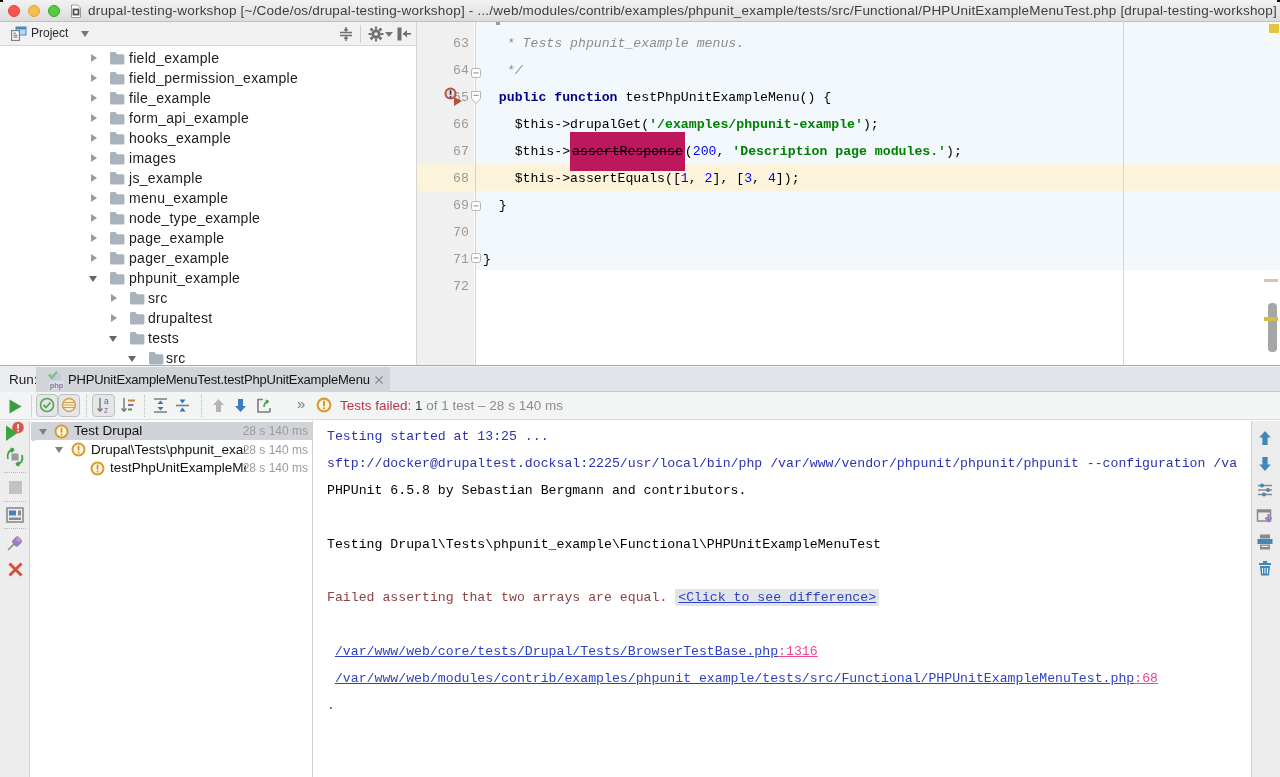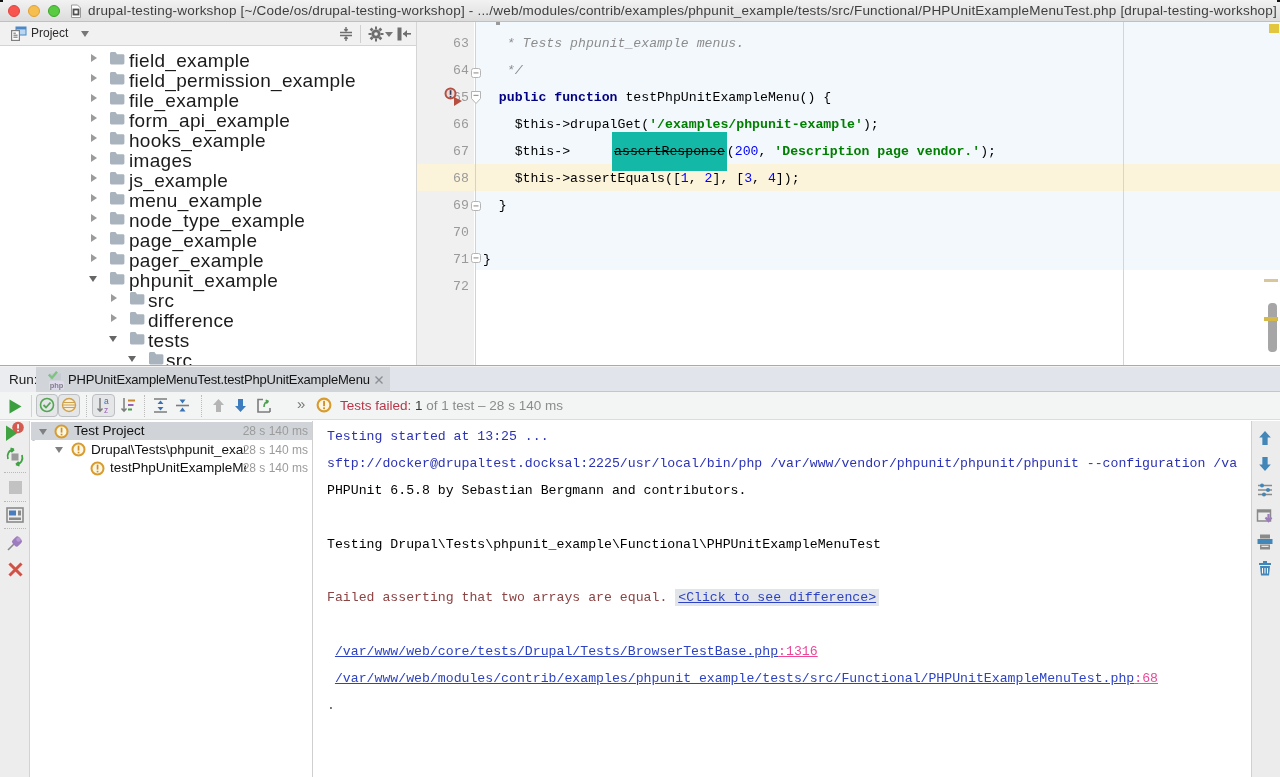--- a/index.html
+++ b/index.html
@@ -8,39 +8,39 @@
 .abs { position:absolute; }
 
 #titlebar { position:absolute; left:0; top:0; width:1280px; height:22px;
   background:linear-gradient(#f2f2f2,#dcdcdc); border-bottom:1px solid #c0c0c0; }
 .light { position:absolute; top:5px; width:12px; height:12px; border-radius:50%; }
 #title-text { position:absolute; left:88px; top:3px; font-size:13.5px; letter-spacing:0.2px; color:#3e3e3e; white-space:nowrap; }
 
 #project { position:absolute; left:0; top:22px; width:417px; height:343px; background:#fff; border-right:1px solid #d5d5d5; overflow:hidden; }
 #proj-header { position:absolute; left:0; top:0; width:100%; height:24px; background:#f1f1f1; border-bottom:1px solid #d4d4d4; }
 .trow { position:absolute; height:20px; width:100%; }
-.trow .lbl { position:absolute; top:2px; font-size:19px; letter-spacing:0.3px; color:#1b1b1b; }
+.trow .lbl { position:absolute; top:2px; font-size:14px; letter-spacing:0.3px; color:#1b1b1b; }
 .arr-r { position:absolute; top:6px; width:0; height:0; border-left:6px solid #9b9b9b; border-top:4.5px solid transparent; border-bottom:4.5px solid transparent; }
 .arr-d { position:absolute; top:8px; width:0; height:0; border-top:6px solid #666; border-left:4.5px solid transparent; border-right:4.5px solid transparent; }
 .folder { position:absolute; top:3px; width:16px; height:14px; }
 
 #editor { position:absolute; left:417px; top:22px; width:863px; height:343px; background:#fff; overflow:hidden; }
 #gutter { position:absolute; left:0; top:0; width:57px; height:343px; background:#f0f0f0; }
 #foldline { position:absolute; left:58px; top:0; width:1px; height:343px; background:#d2d2d2; }
 #bluebg { position:absolute; left:59px; top:0; width:804px; height:248px; background:#f3f8fd; }
 #caretrow { position:absolute; left:0px; top:142px; width:863px; height:27px; background:#fbf4da; }
 #guide { position:absolute; left:706px; top:0; width:1px; height:343px; background:#d5d5d5; }
 pre, .mono { font-family:"Liberation Mono", monospace; font-size:13.2px; }
 #lnums { position:absolute; left:0; top:-19.4px; width:24px; text-align:right; line-height:27px; color:#9a9a9a;padding-left:36px; }
 #code { position:absolute; left:66px; top:-19.4px; line-height:27px; color:#000; }
 .cm { color:#8c8c8c; font-style:italic; }
 .kw { color:#000080; font-weight:bold; }
 .str { color:#008000; font-weight:bold; }
 .num { color:#0000ff; }
-.dep { text-decoration:line-through; background:#14b8a6; padding:12px 2px;margin-left:42px; }
+.dep { text-decoration:line-through; background:#be185d; padding:12px 2px; }
 
 #run { position:absolute; left:0; top:365px; width:1280px; height:412px; background:#fff; }
 #run-topline { position:absolute; left:0; top:0; width:100%; height:1px; background:#aaa; }
 #run-header { position:absolute; left:0; top:1px; width:100%; height:26px; background:#e2e4eb; border-top:1px solid #f2f2f2; border-bottom:1px solid #c6c6c6; }
 #run-tab { position:absolute; left:36px; top:0; width:354px; height:25px; background:#d1d4d8; }
 #run-toolbar { position:absolute; left:0; top:27px; width:100%; height:28px; background:#f3f4f4; border-bottom:1px solid #dcdcdc; }
 #rail-left { position:absolute; left:0; top:56px; width:30px; height:356px; background:#ededed; border-right:1px solid #d3d3d3; }
 #rtree { position:absolute; left:31px; top:56px; width:282px; height:356px; background:#fff; border-right:1px solid #cfcfcf; }
 #console { position:absolute; left:314px; top:56px; width:937px; height:356px; background:#fff; overflow:hidden; }
 #rail-right { position:absolute; left:1251px; top:56px; width:29px; height:356px; background:#ececec; border-left:1px solid #d0d0d0; }
@@ -202,21 +202,21 @@
         <svg class="folder" style="left:128.5px;" viewBox="0 0 16 14">
           <path d="M1 2.5 C1 1.7 1.6 1 2.4 1 h4 l1.7 2.2 H14 c0.8 0 1.4 0.6 1.4 1.4 V12 c0 0.8 -0.6 1.4 -1.4 1.4 H2.4 C1.6 13.4 1 12.8 1 12 z" fill="#a8b3bd"></path>
         </svg>
         <div class="lbl" style="left:148px;">src</div>
       </div>
       <div class="trow" style="top:286px;">
         <div class="arr-r" style="left:110.5px;"></div>
         <svg class="folder" style="left:128.5px;" viewBox="0 0 16 14">
           <path d="M1 2.5 C1 1.7 1.6 1 2.4 1 h4 l1.7 2.2 H14 c0.8 0 1.4 0.6 1.4 1.4 V12 c0 0.8 -0.6 1.4 -1.4 1.4 H2.4 C1.6 13.4 1 12.8 1 12 z" fill="#a8b3bd"></path>
         </svg>
-        <div class="lbl" style="left:148px;">difference</div>
+        <div class="lbl" style="left:148px;">drupaltest</div>
       </div>
       <div class="trow" style="top:306px;">
         <div class="arr-d" style="left:108.5px;"></div>
         <svg class="folder" style="left:128.5px;" viewBox="0 0 16 14">
           <path d="M1 2.5 C1 1.7 1.6 1 2.4 1 h4 l1.7 2.2 H14 c0.8 0 1.4 0.6 1.4 1.4 V12 c0 0.8 -0.6 1.4 -1.4 1.4 H2.4 C1.6 13.4 1 12.8 1 12 z" fill="#a8b3bd"></path>
         </svg>
         <div class="lbl" style="left:148px;">tests</div>
       </div>
       <div class="trow" style="top:326px;">
         <div class="arr-d" style="left:127.5px;"></div>
@@ -243,21 +243,21 @@
 68
 69
 70
 71
 72</pre>
   <pre id="code">  /**
    <span class="cm">* Tests phpunit_example menus.</span>
    <span class="cm">*/</span>
   <span class="kw">public function</span> testPhpUnitExampleMenu() {
     $this-&gt;drupalGet(<span class="str">'/examples/phpunit-example'</span>);
-    $this-&gt;<span class="dep">assertResponse</span>(<span class="num">200</span>, <span class="str">'Description page vendor.'</span>);
+    $this-&gt;<span class="dep">assertResponse</span>(<span class="num">200</span>, <span class="str">'Description page modules.'</span>);
     $this-&gt;assertEquals([<span class="num">1</span>, <span class="num">2</span>], [<span class="num">3</span>, <span class="num">4</span>]);
   }
 
 }</pre>
   <div class="abs" style="left:79px; top:0px; width:4px; height:3px; background:#9a9a9a;"></div>
 
   <svg class="abs" style="left:26px; top:64px;" width="22" height="22" viewBox="0 0 22 22">
     <circle cx="7.5" cy="7.5" r="5" fill="#f0d8d2" stroke="#b35043" stroke-width="2"></circle>
     <rect x="6.7" y="4.2" width="1.7" height="4.6" fill="#363c59"></rect>
     <rect x="6.7" y="9.9" width="1.7" height="1.7" fill="#363c59"></rect>
@@ -394,21 +394,21 @@
     </div>
   <div id="rtree">
     <div class="abs" style="left:0.5px; top:6px; width:3px; height:14px; background:#c2c2c2; border-radius:2px;"></div>
     <div class="rrow" style="top:0.5px; background:#d0d4d8;">
       <div class="arr-d" style="left:8px; top:7px; border-top-color:#808080;"></div>
       <svg class="abs test-icon" style="left:23px; top:2px;" width="15" height="15" viewBox="0 0 15 15">
           <circle cx="7.5" cy="7.5" r="6" fill="#fdf6e3" stroke="#d89b2e" stroke-width="2"></circle>
           <rect x="6.7" y="3.6" width="1.7" height="5" fill="#cd8f27"></rect>
           <rect x="6.7" y="9.7" width="1.7" height="1.7" fill="#cd8f27"></rect>
         </svg>
-      <div class="lbl" style="left:43px;">Test Project</div>
+      <div class="lbl" style="left:43px;">Test Drupal</div>
       <div class="dur">28 s 140 ms</div>
     </div>
     <div class="rrow" style="top:19px;">
       <div class="arr-d" style="left:24px; top:7px; border-top-color:#808080;"></div>
       <svg class="abs test-icon" style="left:40px; top:2px;" width="15" height="15" viewBox="0 0 15 15">
           <circle cx="7.5" cy="7.5" r="6" fill="#fdf6e3" stroke="#d89b2e" stroke-width="2"></circle>
           <rect x="6.7" y="3.6" width="1.7" height="5" fill="#cd8f27"></rect>
           <rect x="6.7" y="9.7" width="1.7" height="1.7" fill="#cd8f27"></rect>
         </svg>
       <div class="lbl" style="left:60px; width:154px; overflow:hidden;">Drupal\Tests\phpunit_exampl</div>

